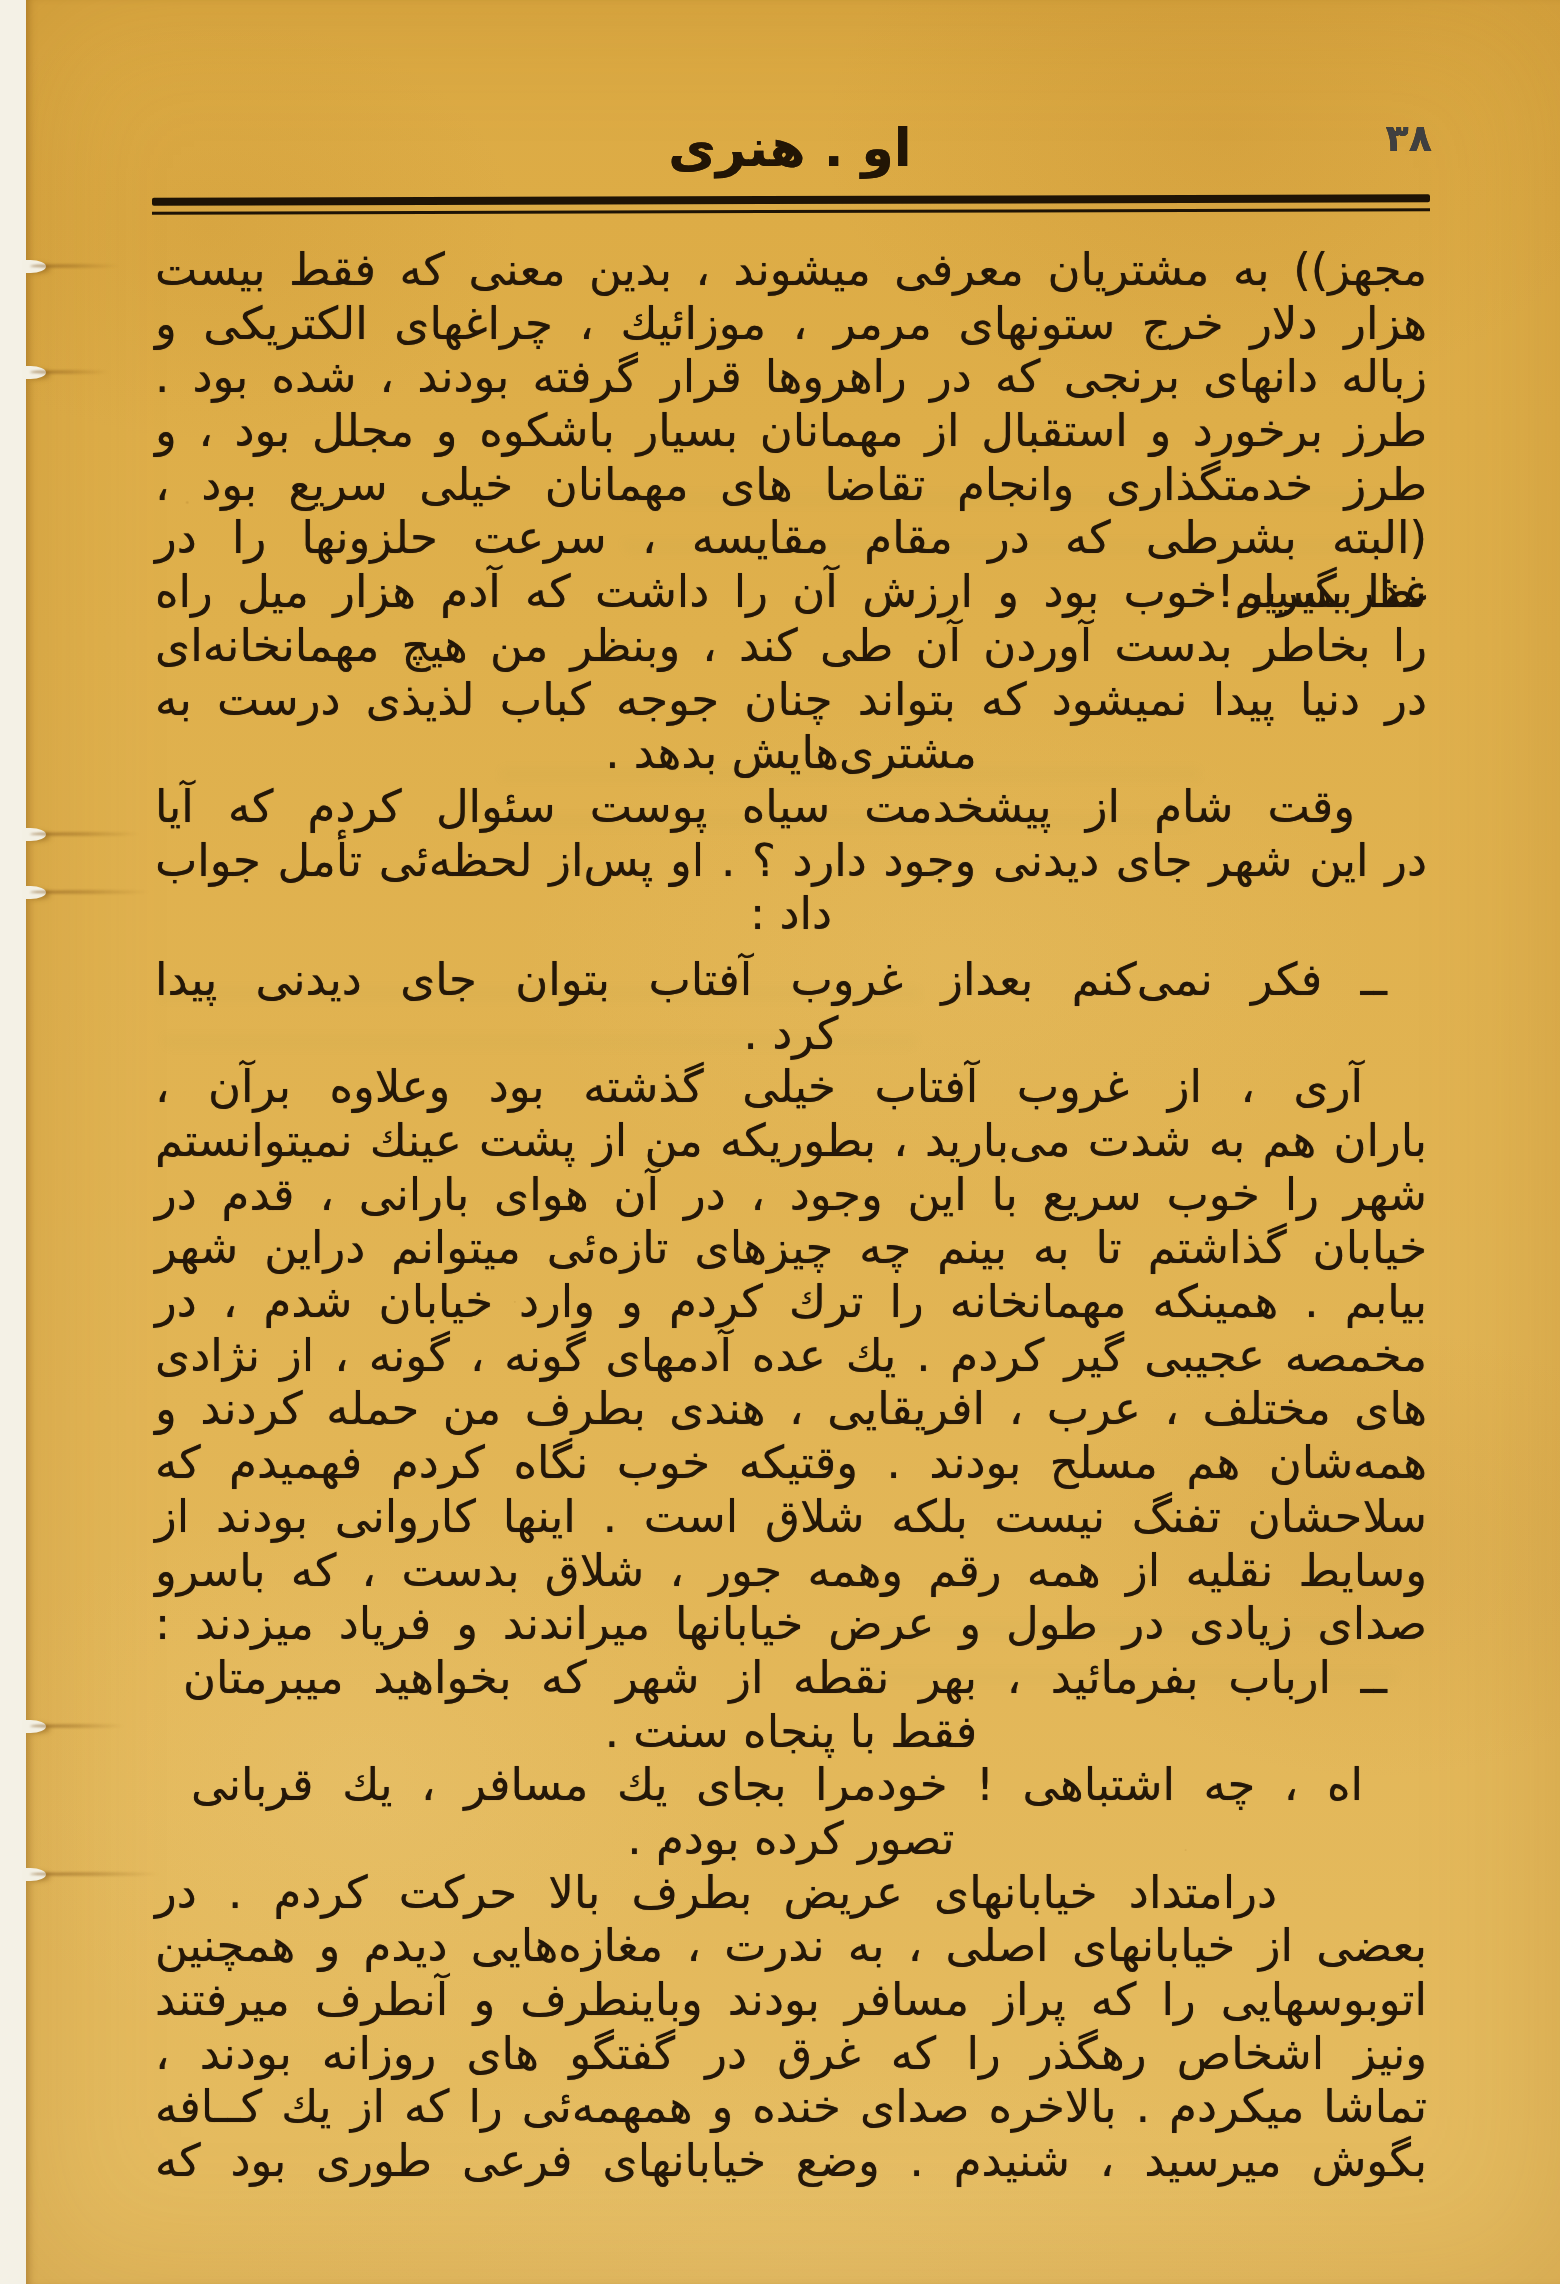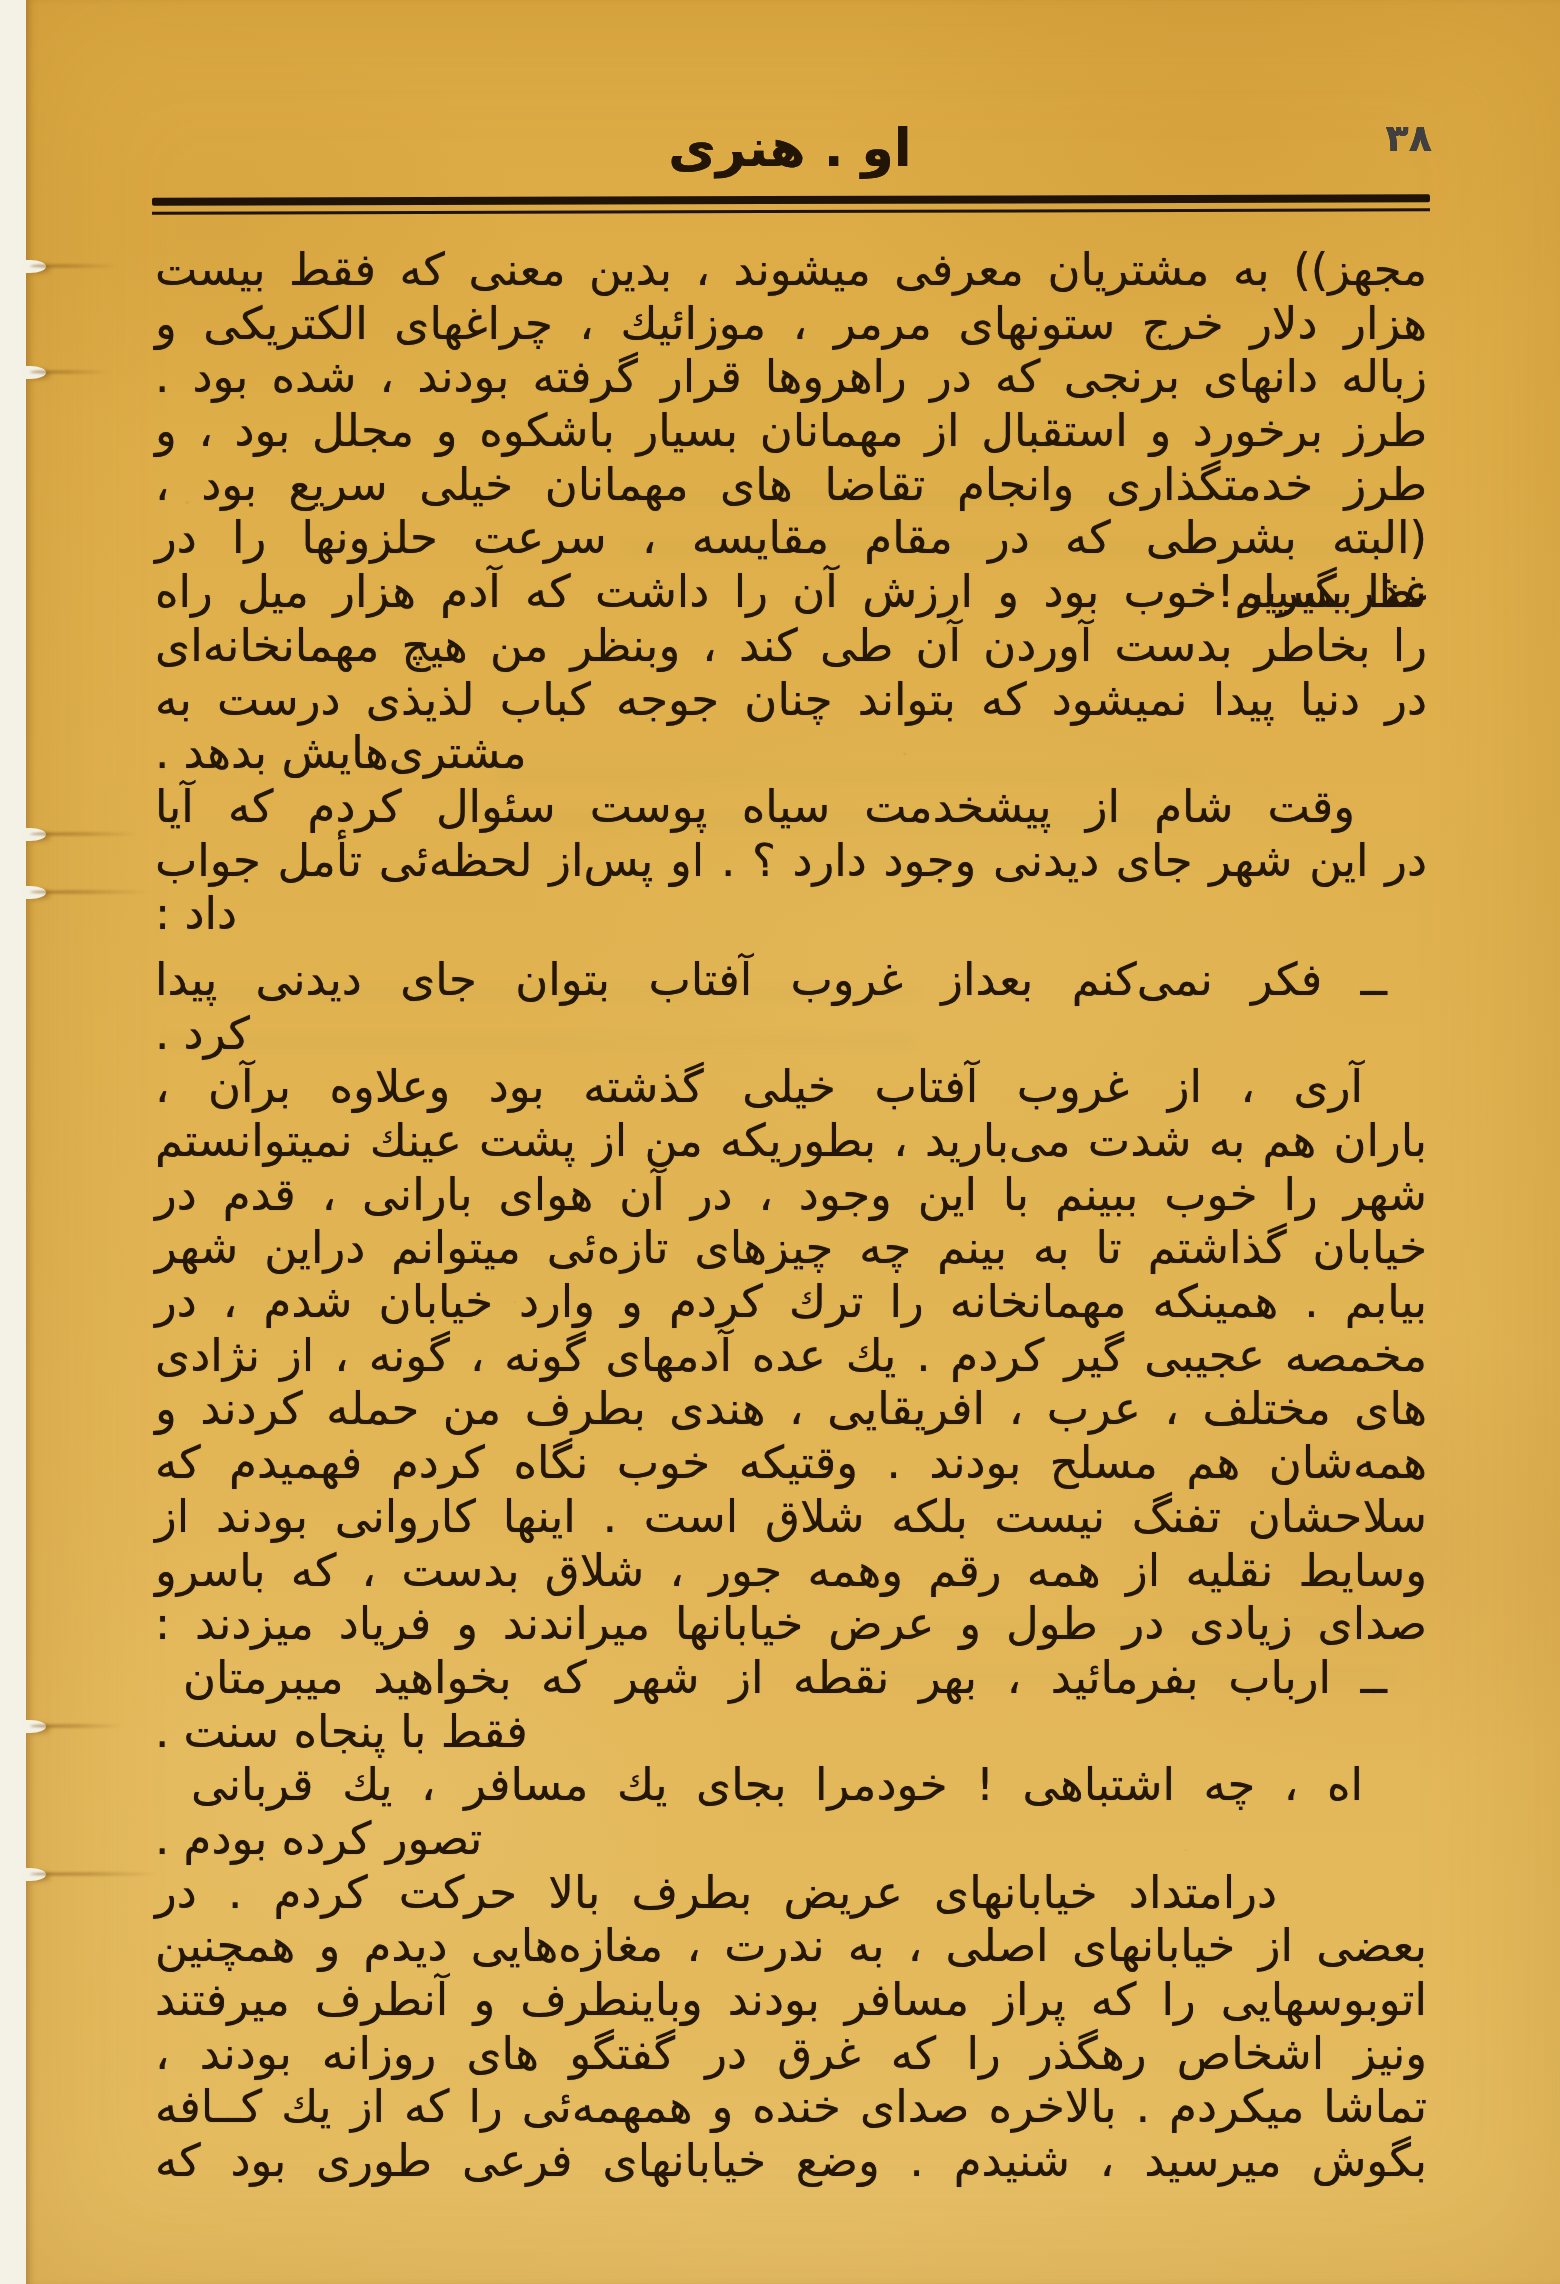--- a/index.html
+++ b/index.html
@@ -75,21 +75,21 @@
   
   .text-block{
     position:absolute;left:155px;top:243px;width:1272px;
     direction:rtl;unicode-bidi:embed;
     font-size:45px;line-height:53.7px;
     color:#241708;
     text-shadow:0 0 .7px rgba(36,23,8,.75);
   }
   .line{height:53.7px;white-space:normal;}
   .line.j{text-align:justify;text-align-last:justify;}
-  .line.r{text-align:left;}
+  .line.r{text-align:center;}
 </style>
 </head>
 <body>
 
 <div class="scan">
 
   <div class="paper"></div>
   <div class="grain"></div>
 
   <div class="ghost" style="left:620px;top:470px;width:800px;height:100px;"></div>
@@ -126,21 +126,21 @@
       <div class="line j">را بخاطر بدست آوردن آن طی کند ، وبنظر من هیچ مهمانخانه‌ای</div>
       <div class="line j">در دنیا پیدا نمیشود که بتواند چنان جوجه کباب لذیذی درست به</div>
       <div class="line r">مشتری‌هایش بدهد .</div>
       <div class="line j" style="padding-right: 72px;">وقت شام از پیشخدمت سیاه پوست سئوال کردم که آیا</div>
       <div class="line j">در این شهر جای دیدنی وجود دارد ؟ . او پس‌از لحظه‌ئی تأمل جواب</div>
       <div class="line r">داد :</div>
       <div class="line j" style="padding-right: 40px; margin-top: 12px;">ــ فکر نمی‌کنم بعداز غروب آفتاب بتوان جای دیدنی پیدا</div>
       <div class="line r">کرد .</div>
       <div class="line j" style="padding-right: 64px;">آری ، از غروب آفتاب خیلی گذشته بود وعلاوه برآن ،</div>
       <div class="line j">باران هم به شدت می‌بارید ، بطوریکه من از پشت عینك نمیتوانستم</div>
-      <div class="line j">شهر را خوب ببینم با این وجود ، در آن هوای بارانی ، قدم در</div>
+      <div class="line j">شهر را خوب سریع با این وجود ، در آن هوای بارانی ، قدم در</div>
       <div class="line j">خیابان گذاشتم تا به بینم چه چیزهای تازه‌ئی میتوانم دراین شهر</div>
       <div class="line j">بیابم . همینکه مهمانخانه را ترك کردم و وارد خیابان شدم ، در</div>
       <div class="line j">مخمصه عجیبی گیر کردم . یك عده آدمهای گونه ، گونه ، از نژادی</div>
       <div class="line j">های مختلف ، عرب ، افریقایی ، هندی بطرف من حمله کردند و</div>
       <div class="line j">همه‌شان هم مسلح بودند . وقتیکه خوب نگاه کردم فهمیدم که</div>
       <div class="line j">سلاحشان تفنگ نیست بلکه شلاق است . اینها کاروانی بودند از</div>
       <div class="line j">وسایط نقلیه از همه رقم وهمه جور ، شلاق بدست ، که باسرو</div>
       <div class="line j">صدای زیادی در طول و عرض خیابانها میراندند و فریاد میزدند :</div>
       <div class="line j" style="padding-right: 40px; margin-left: 28px;">ــ ارباب بفرمائید ، بهر نقطه از شهر که بخواهید میبرمتان</div>
       <div class="line r">فقط با پنجاه سنت .</div>

